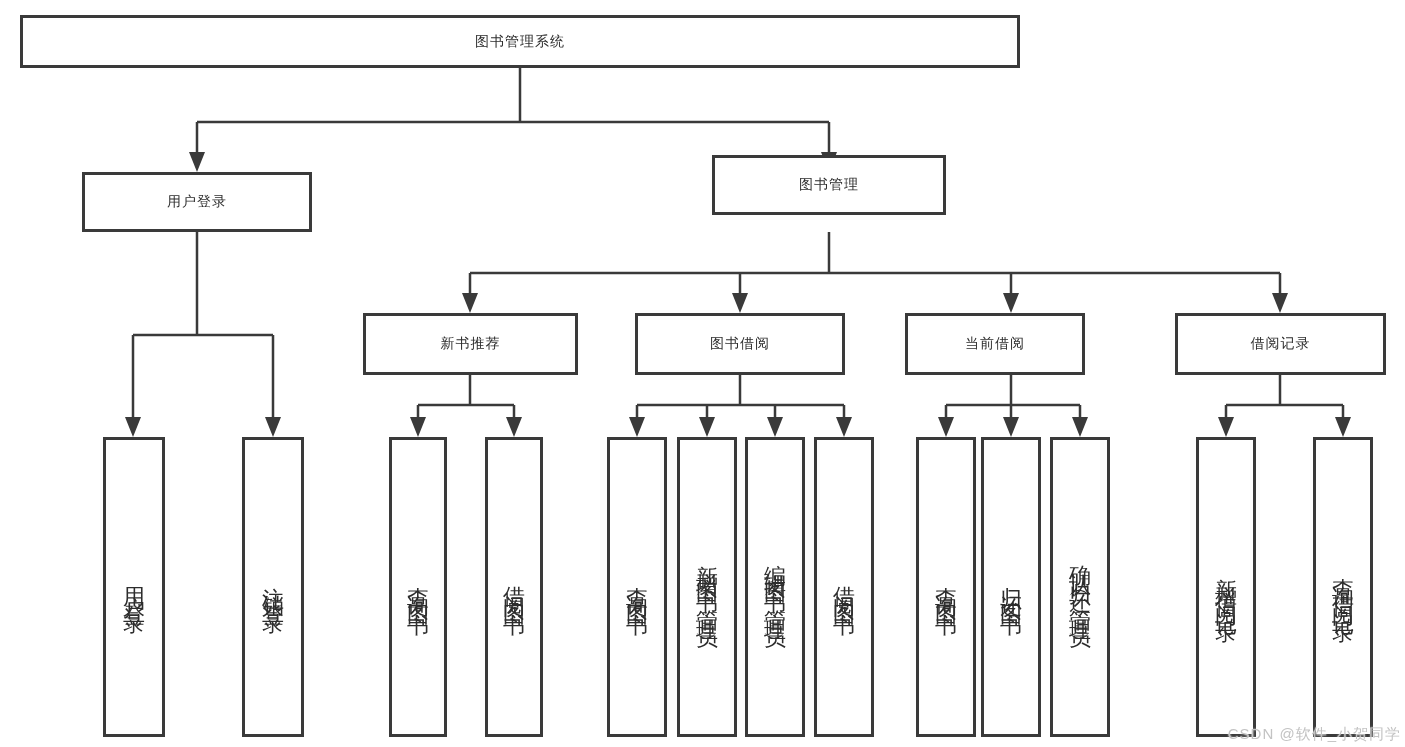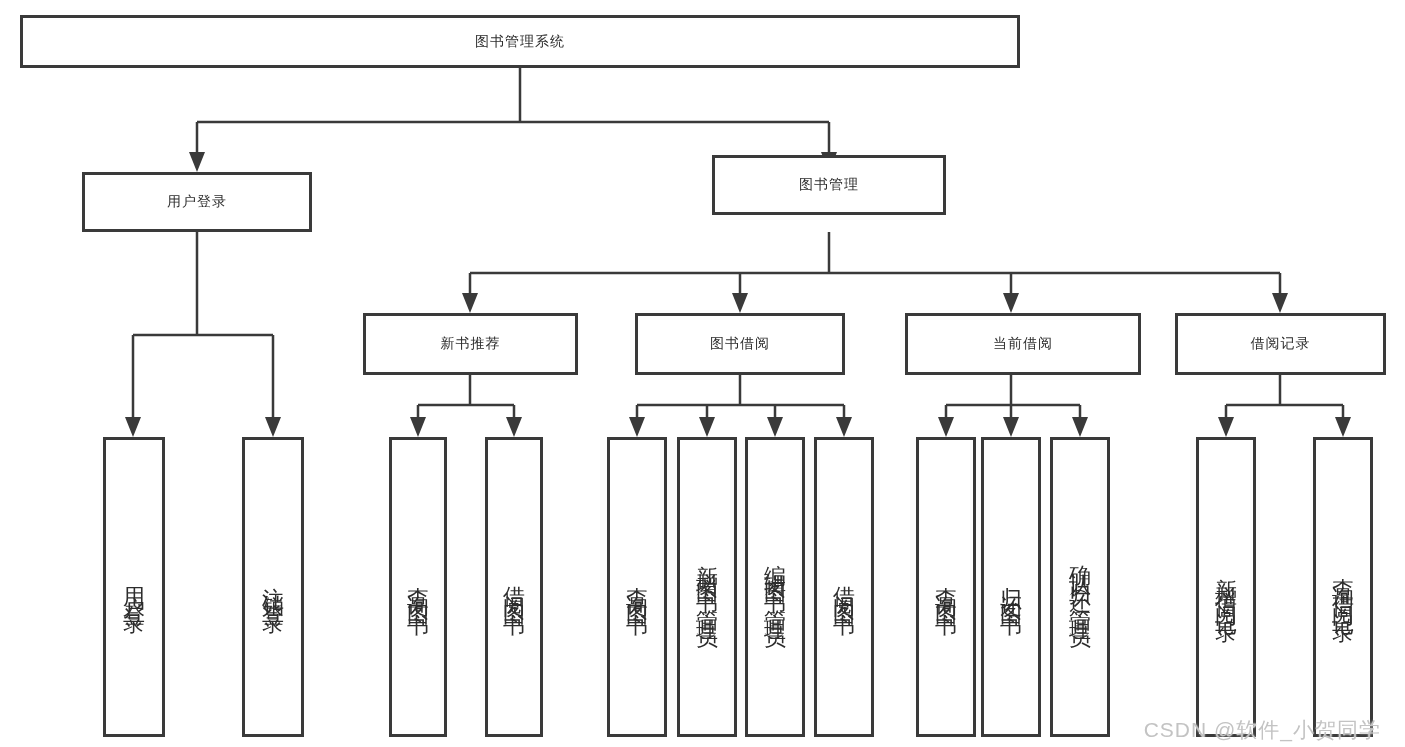--- a/index.html
+++ b/index.html
@@ -35,23 +35,23 @@
   #connectors {
     position: absolute;
     left: 0; top: 0;
     width: 1405px; height: 747px;
     pointer-events: none;
   }
   #connectors path.line { stroke: #3a3a3a; stroke-width: 2.5; fill: none; }
   #connectors path.arrow { fill: #3a3a3a; stroke: none; }
   #watermark {
     position: absolute;
-    right: 24px;
+    right: 4px;
     bottom: 3px;
-    font-size: 21px;
+    font-size: 15px;
     color: #c3c3c3;
     letter-spacing: 1px;
     text-shadow: 0 0 2px #ffffff;
     z-index: 5;
     white-space: nowrap;
   }
 </style>
 </head>
 <body>
 
@@ -98,21 +98,21 @@
   <div class="node h" style="left:712px; top:155px; width:234px; height:60px;">
     <span>图书管理</span>
   </div>
 
   <div class="node h" style="left:363px; top:313px; width:215px; height:62px;">
     <span>新书推荐</span>
   </div>
   <div class="node h" style="left:635px; top:313px; width:210px; height:62px;">
     <span>图书借阅</span>
   </div>
-  <div class="node h" style="left:905px; top:313px; width:236px; height:62px;">
+  <div class="node h" style="left:905px; top:313px; width:180px; height:62px;">
     <span>当前借阅</span>
   </div>
   <div class="node h" style="left:1175px; top:313px; width:211px; height:62px;">
     <span>借阅记录</span>
   </div>
 
   <div class="node v" style="left:103px; top:437px; width:62px; height:300px;">
     <span>用户登录</span>
   </div>
   <div class="node v" style="left:242px; top:437px; width:62px; height:300px;">

